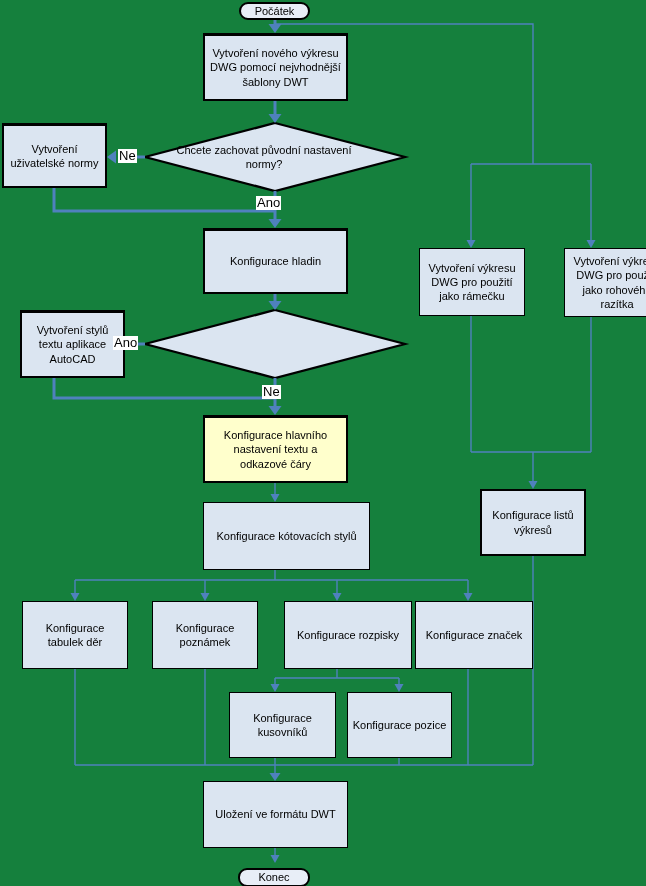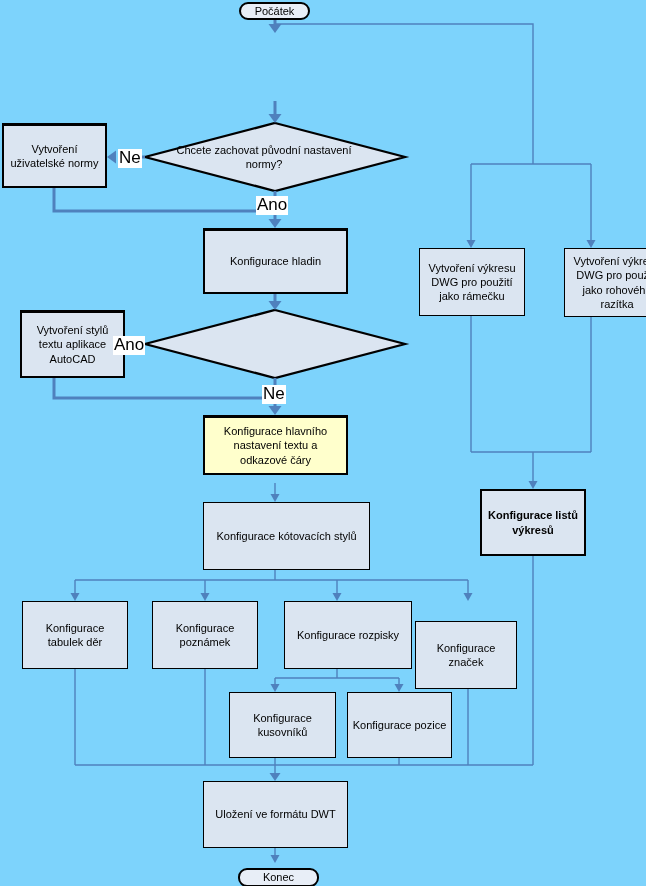--- a/index.html
+++ b/index.html
@@ -1,36 +1,36 @@
 <!DOCTYPE html>
 <html><head>
 <meta charset="utf-8">
 <style>
   html,body{margin:0;padding:0;background:#fff;}
   .stage{
-    position:relative;width:646px;height:886px;background:#7dd3fc;overflow:hidden;
+    position:relative;width:646px;height:886px;background:#15803d;overflow:hidden;
     font-family:"Liberation Sans", sans-serif;
   }
   .wires{position:absolute;left:0;top:0;}
   .thin{stroke:#4f81bd;stroke-width:1.4;fill:none;}
   .thick{stroke:#4f81bd;stroke-width:3;fill:none;}
   .head{fill:#4f81bd;stroke:none;}
   .diamond{fill:#dbe5f1;stroke:#000;stroke-width:2.2;}
   .node{
     position:absolute;box-sizing:border-box;display:flex;align-items:center;justify-content:center;
     text-align:center;font-size:11px;line-height:1.28;color:#000;padding:2px 4px;
   }
   .box{background:#dbe5f1;border:1px solid #000;}
   .primary{border:2px solid #000;border-top-width:3px;}
-  .box2{border:2px solid #000;font-weight:bold;}
+  .box2{border:2px solid #000;}
   .highlight{background:#ffffcc;}
   .pill{background:#e8eef7;border:2px solid #000;border-radius:9px;padding:0;}
   .dtext{position:absolute;box-sizing:border-box;display:flex;align-items:center;justify-content:center;
     text-align:center;font-size:11px;line-height:1.3;color:#000;}
-  .lbl{position:absolute;background:#fff;font-size:17px;line-height:1.1;color:#000;padding:0 1px;}
+  .lbl{position:absolute;background:#fff;font-size:13px;line-height:1.1;color:#000;padding:0 1px;}
 </style>
 </head>
 <body>
 
 <div class="stage">
 
   <svg class="wires" width="646" height="886" viewBox="0 0 646 886">
 
     <polygon class="diamond" points="275,123 405,157 275,191 145,157"></polygon>
     <polygon class="diamond" points="275,310 405,344 275,378 145,344"></polygon>
@@ -69,28 +69,31 @@
     <polygon class="head" points="270.5,684 279.5,684 275,692"></polygon>
     <polygon class="head" points="394.5,684 403.5,684 399,692"></polygon>
     <polygon class="head" points="270.5,494 279.5,494 275,502"></polygon>
     <polygon class="head" points="269.5,773 280.5,773 275,781"></polygon>
     <polygon class="head" points="270.5,855 279.5,855 275,863"></polygon>
   </svg>
 
   <div class="node pill" style="left:239px;top:2px;width:71px;height:18px">
     <span>Počátek</span>
   </div>
-  <div class="node pill" style="left:238px;top:868px;width:81px;height:19px">
+  <div class="node pill" style="left:238px;top:868px;width:72px;height:19px">
     <span>Konec</span>
   </div>
 
+  <div class="node box primary" style="left:203px;top:33px;width:145px;height:68px">
+    <span>Vytvoření nového výkresu DWG pomocí nejvhodnější šablony DWT</span>
+  </div>
   <div class="node box primary" style="left:203px;top:228px;width:145px;height:66px">
     <span>Konfigurace hladin</span>
   </div>
-  <div class="node box primary highlight" style="left:203px;top:415px;width:145px;height:60px">
+  <div class="node box primary highlight" style="left:203px;top:415px;width:145px;height:68px">
     <span>Konfigurace hlavního nastavení textu a odkazové čáry</span>
   </div>
   <div class="node box" style="left:203px;top:502px;width:167px;height:68px">
     <span>Konfigurace kótovacích stylů</span>
   </div>
   <div class="node box primary" style="left:2px;top:123px;width:105px;height:65px">
     <span>Vytvoření uživatelské normy</span>
   </div>
 
   <div class="node box" style="left:203px;top:781px;width:145px;height:67px">
@@ -109,21 +112,21 @@
 
   <div class="node box" style="left:22px;top:601px;width:106px;height:68px">
     <span>Konfigurace tabulek děr</span>
   </div>
   <div class="node box" style="left:152px;top:601px;width:106px;height:68px">
     <span>Konfigurace poznámek</span>
   </div>
   <div class="node box" style="left:284px;top:601px;width:128px;height:68px">
     <span>Konfigurace rozpisky</span>
   </div>
-  <div class="node box" style="left:415px;top:621px;width:102px;height:68px">
+  <div class="node box" style="left:415px;top:601px;width:118px;height:68px">
     <span>Konfigurace značek</span>
   </div>
 
   <div class="node box" style="left:229px;top:692px;width:107px;height:66px">
     <span>Konfigurace kusovníků</span>
   </div>
   <div class="node box" style="left:347px;top:692px;width:105px;height:66px">
     <span>Konfigurace pozice</span>
   </div>
 

